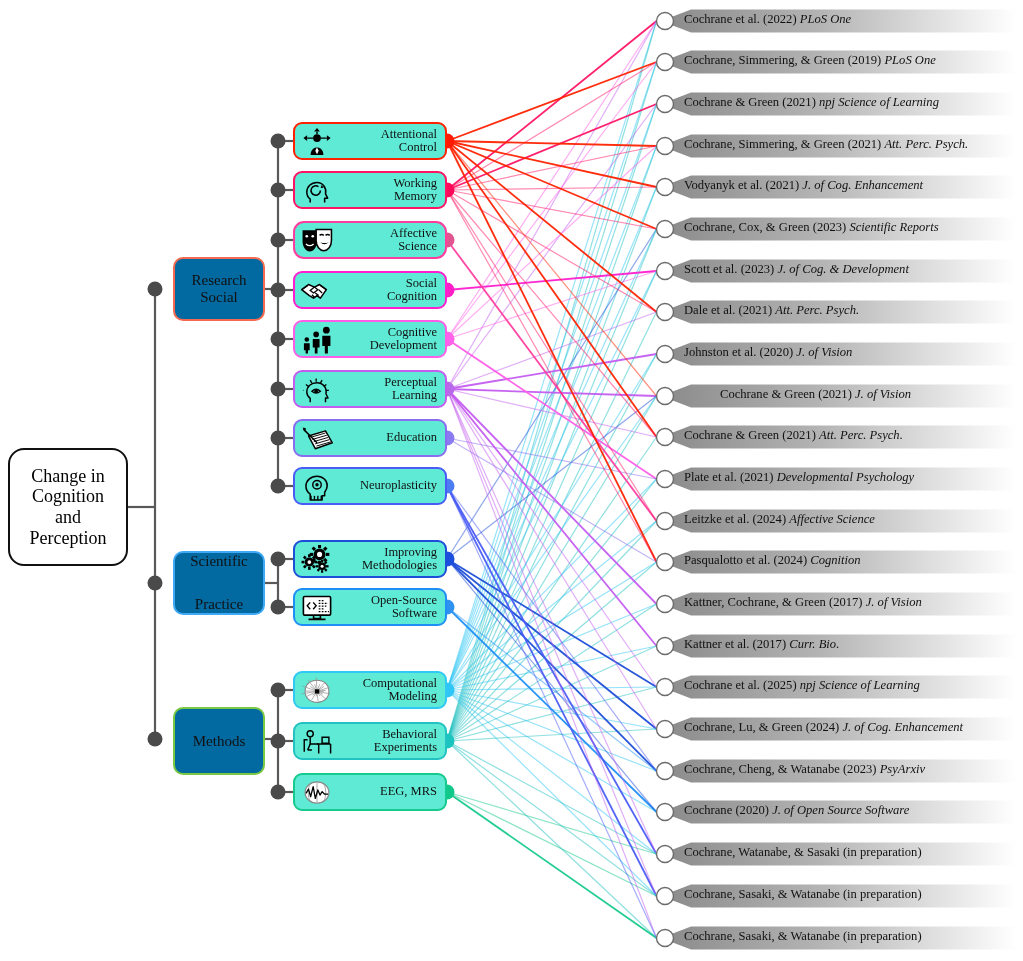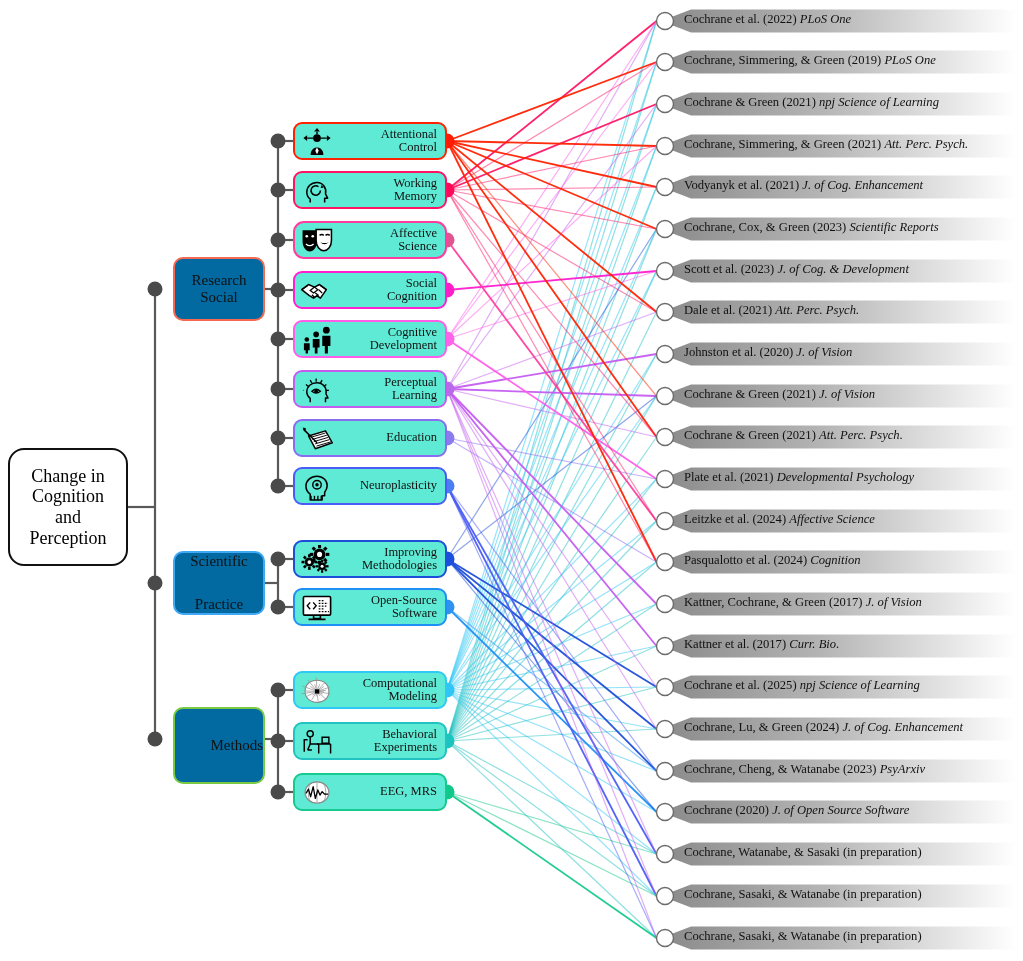--- a/index.html
+++ b/index.html
@@ -359,21 +359,21 @@
         <div>Perception</div>
       </div>
   <div class="cat-box" style="left: 173px; top: 257px; width: 92px; height: 64px; border-color: rgb(244, 105, 79); flex-direction: column;">
         <div>Research</div>
         <div>Social</div>
       </div>
       <div class="cat-box" style="left: 173px; top: 551px; width: 92px; height: 64px; border-color: rgb(63, 169, 245); flex-direction: column; justify-content: space-between;">
         <div>Scientific</div>
         <div>Practice</div>
       </div>
-      <div class="cat-box" style="left: 173px; top: 707px; width: 92px; height: 77px; border-color: rgb(122, 201, 67); flex-direction: column; align-items: flex-end;">
+      <div class="cat-box" style="left: 173px; top: 707px; width: 92px; height: 68px; border-color: rgb(122, 201, 67); flex-direction: column;">
         <div>Methods</div>
       </div>
       <div class="topic-box" style="left: 293px; top: 122px; width: 154px; height: 38px; border-color: rgb(255, 34, 0);">
         <div class="topic-icon">
           <svg viewBox="0 0 40 34" width="34" height="29">
             <circle cx="20" cy="13" r="4.6" fill="#000"></circle>
             <path d="M20 1 l3.4 4.2 h-6.8 Z" fill="#000"></path>
             <path d="M4 13 l4.4-3.4 v6.8 Z" fill="#000"></path>
             <path d="M36 13 l-4.4-3.4 v6.8 Z" fill="#000"></path>
             <path d="M8.5 13 h7 M24.5 13 h7 M20 5.5 v3" stroke="#000" stroke-width="1.7" fill="none"></path>
@@ -624,21 +624,21 @@
 
 <div class="pub-label" style="left: 684px; top: 12px;"><span>Cochrane et al. (2022)</span> <i>PLoS One</i></div>
     <div class="pub-label" style="left: 684px; top: 53px;"><span>Cochrane, Simmering, &amp; Green (2019)</span> <i>PLoS One</i></div>
     <div class="pub-label" style="left: 684px; top: 95px;"><span>Cochrane &amp; Green (2021)</span> <i>npj Science of Learning</i></div>
     <div class="pub-label" style="left: 684px; top: 137px;"><span>Cochrane, Simmering, &amp; Green (2021)</span> <i>Att. Perc. Psych.</i></div>
     <div class="pub-label" style="left: 684px; top: 178px;"><span>Vodyanyk et al. (2021)</span> <i>J. of Cog. Enhancement</i></div>
     <div class="pub-label" style="left: 684px; top: 220px;"><span>Cochrane, Cox, &amp; Green (2023)</span> <i>Scientific Reports</i></div>
     <div class="pub-label" style="left: 684px; top: 262px;"><span>Scott et al. (2023)</span> <i>J. of Cog. &amp; Development</i></div>
     <div class="pub-label" style="left: 684px; top: 303px;"><span>Dale et al. (2021)</span> <i>Att. Perc. Psych.</i></div>
     <div class="pub-label" style="left: 684px; top: 345px;"><span>Johnston et al. (2020)</span> <i>J. of Vision</i></div>
-    <div class="pub-label" style="left: 684px; top: 387px;"><span>Cochrane &amp; Green (2021)</span> <i>J. of Vision</i></div>
+    <div class="pub-label" style="left: 720px; top: 387px;"><span>Cochrane &amp; Green (2021)</span> <i>J. of Vision</i></div>
     <div class="pub-label" style="left: 684px; top: 428px;"><span>Cochrane &amp; Green (2021)</span> <i>Att. Perc. Psych.</i></div>
     <div class="pub-label" style="left: 684px; top: 470px;"><span>Plate et al. (2021)</span> <i>Developmental Psychology</i></div>
     <div class="pub-label" style="left: 684px; top: 512px;"><span>Leitzke et al. (2024)</span> <i>Affective Science</i></div>
     <div class="pub-label" style="left: 684px; top: 553px;"><span>Pasqualotto et al. (2024)</span> <i>Cognition</i></div>
     <div class="pub-label" style="left: 684px; top: 595px;"><span>Kattner, Cochrane, &amp; Green (2017)</span> <i>J. of Vision</i></div>
     <div class="pub-label" style="left: 684px; top: 637px;"><span>Kattner et al. (2017)</span> <i>Curr. Bio.</i></div>
     <div class="pub-label" style="left: 684px; top: 678px;"><span>Cochrane et al. (2025)</span> <i>npj Science of Learning</i></div>
     <div class="pub-label" style="left: 684px; top: 720px;"><span>Cochrane, Lu, &amp; Green (2024)</span> <i>J. of Cog. Enhancement</i></div>
     <div class="pub-label" style="left: 684px; top: 762px;"><span>Cochrane, Cheng, &amp; Watanabe (2023)</span> <i>PsyArxiv</i></div>
     <div class="pub-label" style="left: 684px; top: 803px;"><span>Cochrane (2020)</span> <i>J. of Open Source Software</i></div>

